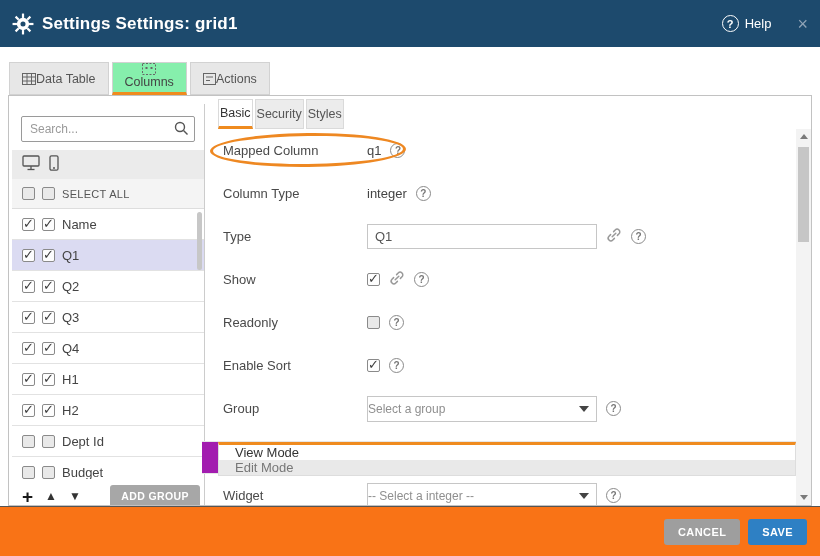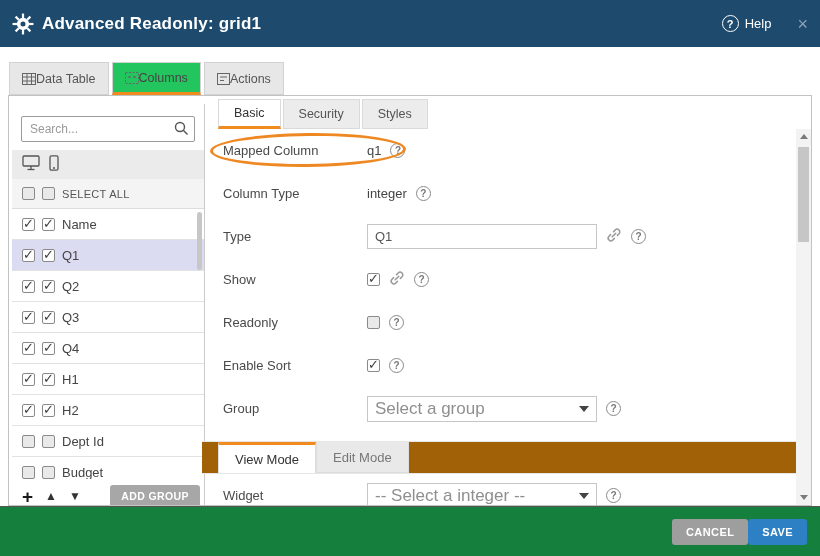--- a/index.html
+++ b/index.html
@@ -28,21 +28,21 @@
   .help-wrap .help-label { color:#fff; font-size:13px; font-weight:normal; }
   .close-x { color:#8fa3b6; font-size:18px; line-height:1; cursor:pointer; }
 
   
   .main-tabs { position:absolute; left:9px; top:62px; display:flex; gap:3px; height:33px; }
   .mtab {
     display:flex; align-items:center; padding:0 12px;
     background:#e7e7e7; border:1px solid #d2d2d2; color:#555;
     font-size:12.5px; cursor:pointer; height:33px;
   }
-  .mtab.active { background:#22c55e; border-bottom:3px solid #ef8b1f; color:#444; }
+  .mtab.active { background:#86efac; border-bottom:3px solid #ef8b1f; color:#444;flex-direction:column; }
   .mtab svg { display:block; }
 
   
   .content {
     position:absolute; left:8px; top:95px; width:804px; height:411px;
     border:1px solid #c2c2c2; background:#fff; overflow:hidden;
   }
 
   
   .left-panel { position:absolute; left:3px; top:0; width:193px; height:100%; border-right:1px solid #ccc; background:#fff;margin-top:8px; }
@@ -86,52 +86,52 @@
   .add-group-btn {
     margin-left:auto; background:#a7a7a7; color:#fff; border:none; border-radius:3px;
     font-size:10.5px; font-weight:bold; letter-spacing:.4px; padding:5px 11px; cursor:pointer;
     font-family:"Liberation Sans","DejaVu Sans",sans-serif;
   }
 
   
   .right-panel { position:absolute; left:193px; top:0; right:0; height:100%; overflow:hidden; }
   .sub-tabs { display:flex; gap:2px; margin:3px 0 0 16px; height:30px; }
   .stab {
-    display:flex; align-items:center; padding:0 15px; background:#ececec;
+    display:flex; align-items:center; padding:0 1px; background:#ececec;
     border:1px solid #dadada; font-size:12.5px; color:#555; cursor:pointer;
   }
   .stab.active { background:#fff; border-bottom:3px solid #ef8b1f; color:#333; }
 
   .form-area { position:absolute; left:0; top:33px; right:15px; bottom:0; overflow:hidden; }
   .frow { display:flex; align-items:center; height:43px; padding-left:21px; }
   .flabel { width:144px; font-size:13px; color:#4a4a4a; flex:0 0 auto; }
   .fval { font-size:13px; color:#444; }
   .text-input {
     width:230px; height:25px; border:1px solid #c6c6c6; padding:0 7px; font-size:13px; color:#555;
     outline:none; font-family:"Liberation Sans","DejaVu Sans",sans-serif;
   }
   .selectbox {
     width:230px; height:26px; border:1px solid #c6c6c6; display:flex; align-items:center;
-    padding:0 7px; font-size:17px; color:#8f8f8f; position:relative; cursor:pointer; background:#fff;text-align:center;
+    padding:0 0; font-size:12px; color:#8f8f8f; position:relative; cursor:pointer; background:#fff;text-align:center;
   }
   .selectbox .caret { position:absolute; right:7px; top:9px; width:0; height:0;
     border-left:5px solid transparent; border-right:5px solid transparent; border-top:6px solid #444; }
 
   .qhelp {
     width:15px; height:15px; border:1px solid #8a8a8a; border-radius:50%;
     display:inline-flex; align-items:center; justify-content:center; flex:0 0 auto;
     margin-left:9px; cursor:pointer;
   }
   .qhelp::after { content:"?"; font-size:10px; color:#777; font-weight:bold; }
   .link-ic { margin-left:9px; flex:0 0 auto; cursor:pointer; }
 
   .mode-strip {
-    margin-top:11px; height:33px; background:#a16207;
+    margin-top:11px; height:33px; background:#a21caf;
     border-top:1px solid #e6e6e6; border-bottom:1px solid #e6e6e6;
-    display:flex; padding-left:16px;
+    display:flex; padding-left:16px;flex-direction:column;
   }
   .mode-tab { display:flex; align-items:center; padding:0 16px; font-size:13px; color:#777; cursor:pointer; }
   .mode-tab.active {
     background:#fff; color:#333; border-top:3px solid #ef8b1f;
     border-left:1px solid #ddd; border-right:1px solid #ddd;
   }
   .mode-tab.inactive { background:#e9e9e9; border:1px solid #ddd; border-top:none; }
 
   .vscroll { position:absolute; right:0; top:33px; bottom:0; width:15px; background:#f3f3f3; }
   .vs-arrow { position:absolute; left:0; width:15px; height:15px; display:flex; align-items:center; justify-content:center; cursor:pointer; }
@@ -143,22 +143,22 @@
   
   .annotation-ellipse {
     position:absolute; left:210px; top:133px; width:196px; height:34px;
     border:3px solid #ee8822; border-radius:50%; pointer-events:none; z-index:40;
     transform:rotate(-0.6deg);
   }
 
   
   .footer {
     position:absolute; left:0; bottom:0; width:820px; height:50px;
-    background:#15803d; border-top:1px solid #555;
-    display:flex; align-items:center; justify-content:flex-end; padding-right:13px;
+    background:#f97316; border-top:1px solid #555;
+    display:flex; align-items:center; justify-content:flex-end; gap:8px; padding-right:13px;
   }
   .btn {
     border:none; border-radius:3px; color:#fff; font-size:11px; font-weight:bold;
     letter-spacing:.4px; padding:7px 14px; cursor:pointer;
     font-family:"Liberation Sans","DejaVu Sans",sans-serif;
   }
   .btn.cancel { background:#9e9e9e; }
   .btn.save { background:#2e80c4; }
 </style>
 </head>
@@ -174,21 +174,21 @@
         <rect x="9" y="0.5" width="2" height="4" transform="rotate(135 10 10)"></rect>
         <rect x="9" y="0.5" width="2" height="4" transform="rotate(180 10 10)"></rect>
         <rect x="9" y="0.5" width="2" height="4" transform="rotate(225 10 10)"></rect>
         <rect x="9" y="0.5" width="2" height="4" transform="rotate(270 10 10)"></rect>
         <rect x="9" y="0.5" width="2" height="4" transform="rotate(315 10 10)"></rect>
         <circle cx="10" cy="10" r="5.6"></circle>
       </g>
       <circle cx="10" cy="10" r="2.3" fill="#1d4a6d"></circle>
     </svg>
   </span>
-  <span class="title">Advanced Readonly: grid1</span>
+  <span class="title">Settings Settings: grid1</span>
   <span class="spacer"></span>
   <span class="help-wrap">
     <span class="help-circle">?</span>
     <span class="help-label">Help</span>
   </span>
   <span class="close-x">×</span>
 </div>
 
 <div class="main-tabs">
   <div class="mtab">

